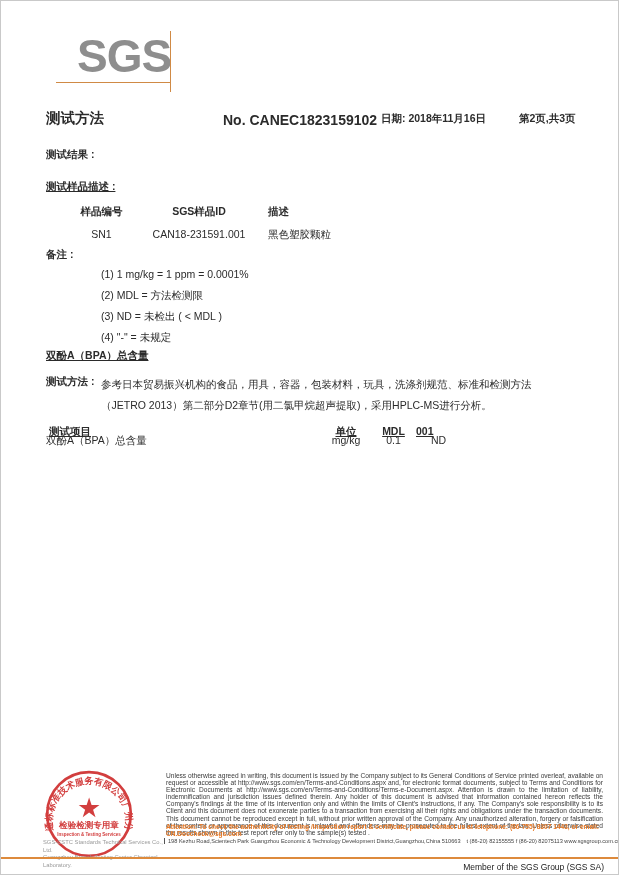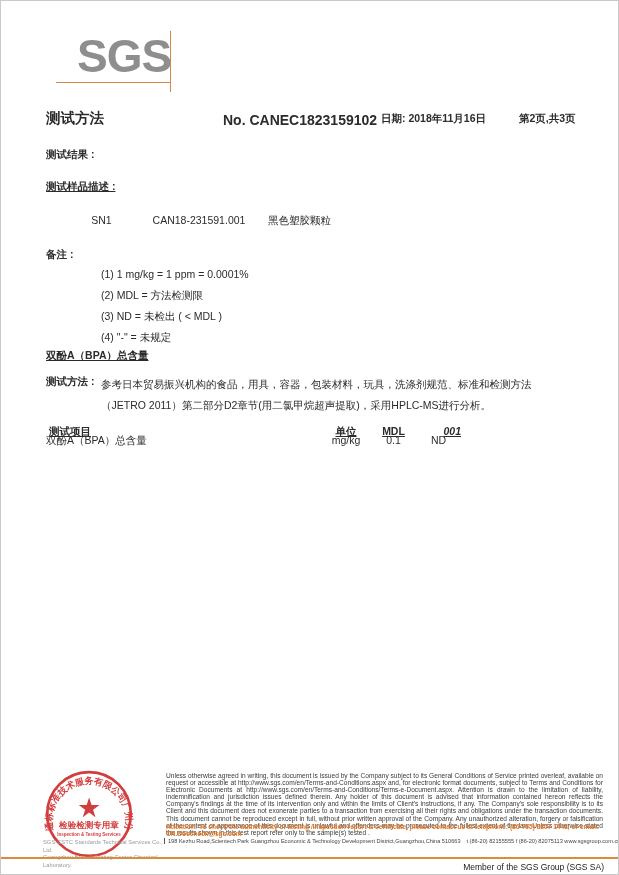--- a/index.html
+++ b/index.html
@@ -40,21 +40,21 @@
   .method-text{
     position:absolute;left:100px;top:373px;width:450px;
     font-size:10.5px;line-height:21px;
   }
   .res-tbl{position:absolute;left:45px;top:416px;width:480px;font-size:10.5px;}
   .res-tbl .hrow span{position:absolute;top:8px;}
   .res-tbl .drow span{position:absolute;top:17px;}
   .res-tbl .item-h{left:3px;font-weight:bold;text-decoration:underline;}
   .res-tbl .unit-h{left:270px;width:60px;text-align:center;font-weight:bold;text-decoration:underline;}
   .res-tbl .mdl-h{left:325px;width:45px;text-align:center;font-weight:bold;text-decoration:underline;}
-  .res-tbl .s001-h{left:370px;width:45px;text-align:right;font-weight:bold;font-style:italic;text-decoration:underline;}
+  .res-tbl .s001-h{left:370px;width:45px;text-align:left;font-weight:bold;text-decoration:underline;}
   .res-tbl .item-d{left:0;}
   .res-tbl .unit-d{left:270px;width:60px;text-align:center;}
   .res-tbl .mdl-d{left:325px;width:45px;text-align:center;}
   .res-tbl .s001-d{left:370px;width:45px;text-align:center;}
   
   .legal{
     position:absolute;left:165px;top:771px;width:437px;
     font-size:6.6px;line-height:7.1px;text-align:justify;color:#3a3a3a;
   }
   .attention{
@@ -82,36 +82,41 @@
     <span class="title">测试方法</span>
     <span class="no">No. CANEC1823159102</span>
     <span class="date">日期: 2018年11月16日</span>
     <span class="pages">第2页,共3页</span>
   </div>
 
   <div class="blk b-results">测试结果 :</div>
 
   <div class="blk b-sampletitle">测试样品描述 :</div>
   <div class="sample-tbl">
+    <div class="row hrow">
+      <span class="c1">样品编号</span>
+      <span class="c2">SGS样品ID</span>
+      <span class="c3">描述</span>
+    </div>
     <div class="row drow">
       <span class="c1">SN1</span>
       <span class="c2">CAN18-231591.001</span>
       <span class="c3">黑色塑胶颗粒</span>
     </div>
   </div>
 
   <div class="blk b-notes">备注 :</div>
   <div class="note-item" style="top:267px">(1) 1 mg/kg = 1 ppm = 0.0001%</div>
   <div class="note-item" style="top:288px">(2) MDL = 方法检测限</div>
   <div class="note-item" style="top:309px">(3) ND = 未检出 ( &lt; MDL )</div>
   <div class="note-item" style="top:330px">(4) "-" = 未规定</div>
 
   <div class="blk b-bpatitle">双酚A（BPA）总含量</div>
   <div class="blk b-method">测试方法 :</div>
-  <div class="method-text">参考日本贸易振兴机构的食品，用具，容器，包装材料，玩具，洗涤剂规范、标准和检测方法（JETRO 2011）第二部分D2章节(用二氯甲烷超声提取)，采用HPLC-MS进行分析。</div>
+  <div class="method-text">参考日本贸易振兴机构的食品，用具，容器，包装材料，玩具，洗涤剂规范、标准和检测方法（JETRO 2013）第二部分D2章节(用二氯甲烷超声提取)，采用HPLC-MS进行分析。</div>
 
   <div class="res-tbl">
     <div class="hrow">
       <span class="item-h">测试项目</span>
       <span class="unit-h">单位</span>
       <span class="mdl-h">MDL</span>
       <span class="s001-h">001</span>
     </div>
     <div class="drow">
       <span class="item-d">双酚A（BPA）总含量</span>

